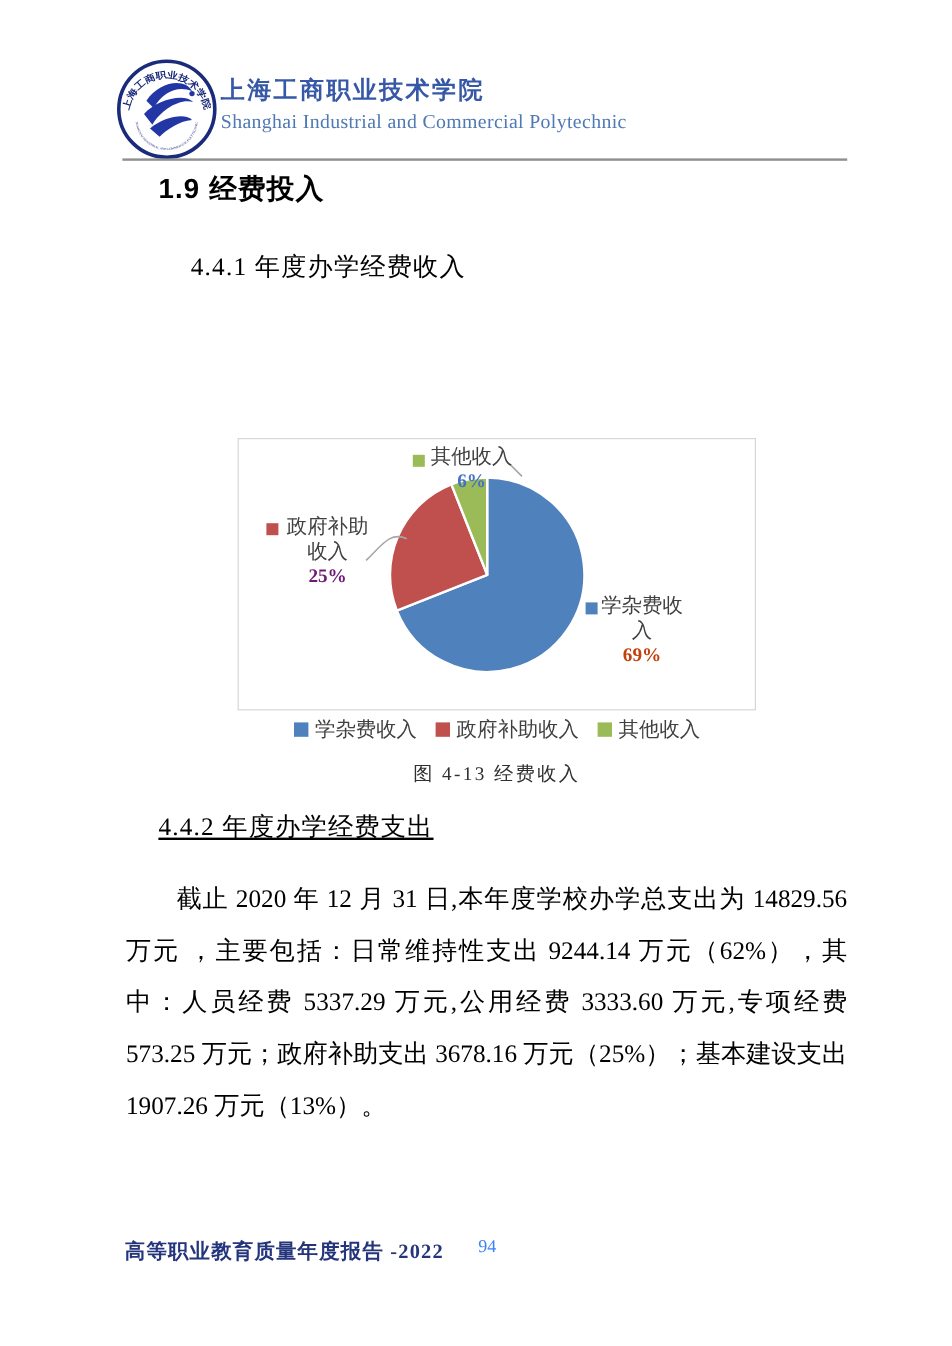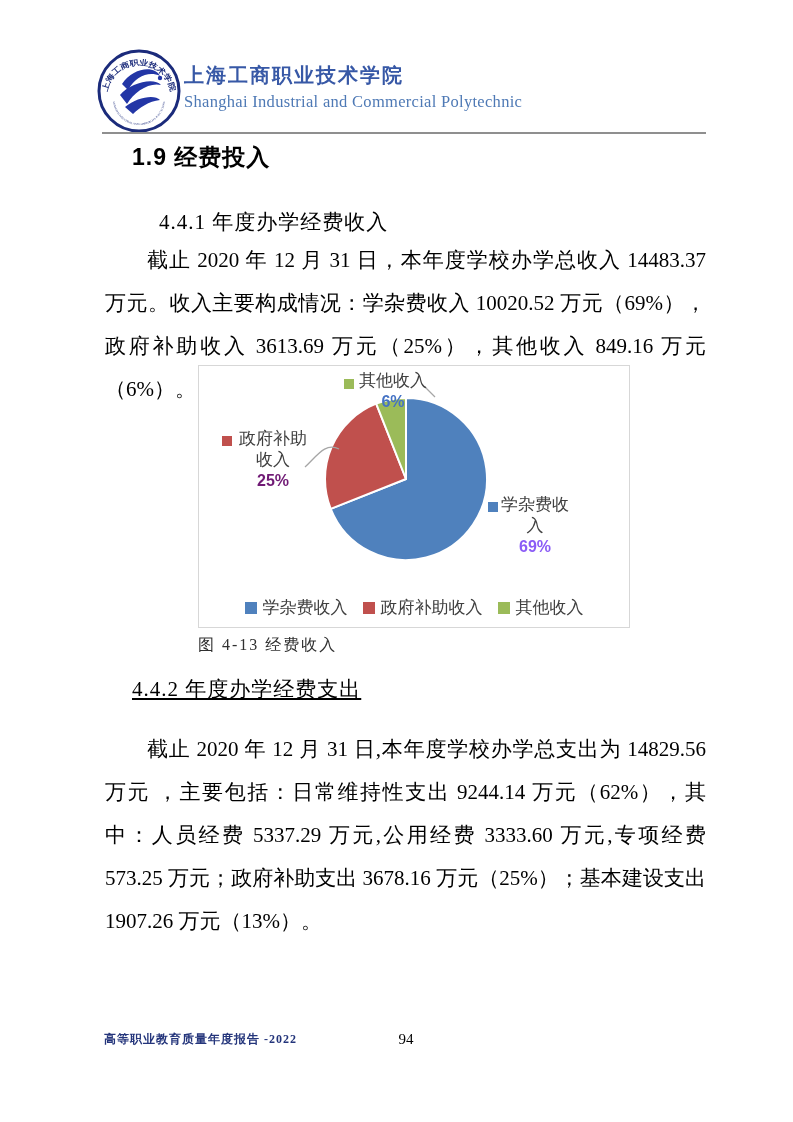--- a/index.html
+++ b/index.html
@@ -31,48 +31,48 @@
   
   .para {
     position:absolute; left:105px; width:601px;
     font-size:21px; line-height:43px; text-align:justify; text-indent:2em;
     overflow-wrap:break-word;
   }
   .para-income { top:239px; }
   .para-expense { top:728px; }
   
   .chart-box {
-    position:absolute; left:198px; top:365px; width:432px; height:263px;
+    position:absolute; left:198px; top:365px; width:432px; height:227px;
     border:1px solid #d7d7d7; background:#fff;
-    font-family:Liberation Sans, sans-serif;
+    font-family:Liberation Serif, serif;
   }
   .pie-svg { position:absolute; left:0; top:0; width:432px; height:263px; }
   .mark { position:absolute; width:10px; height:10px; }
   .callout { position:absolute; text-align:center; color:#404040; font-size:17px; line-height:21px; word-break:break-all; }
   .co-other  { left:157px; top:4px;  width:74px; }
   .co-gov    { left:36px;  top:62px; width:76px; }
   .co-tuition{ left:300px; top:128px; width:72px; }
   .pct { font-size:16px; font-weight:bold; }
   .legend {
     position:absolute; left:0; right:0; top:230px;
     display:flex; justify-content:center; align-items:center; gap:15px;
     font-size:17px; color:#404040;
   }
   .legend-item { display:flex; align-items:center; }
   .legend-item .sw { width:12px; height:12px; margin-right:6px; display:inline-block; }
   .caption {
-    position:absolute; left:198px; top:635px; width:432px; text-align:left;
+    position:absolute; left:198px; top:635px; width:432px; text-align:center;
     font-size:16px; color:#303030; letter-spacing:2px;
   }
   
   .footer-title {
     position:absolute; left:104px; top:1031px;
-    font-size:12px; font-weight:bold; color:#24357B; letter-spacing:1px;
+    font-size:17px; font-weight:bold; color:#24357B; letter-spacing:1px;
   }
-  .page-num { position:absolute; left:386px; top:1031px; width:40px; text-align:center; font-size:15px; color:#000000; }
+  .page-num { position:absolute; left:386px; top:1031px; width:40px; text-align:center; font-size:15px; color:#3b82f6; }
 </style>
 </head>
 <body>
 
 <div class="page">
 
   <svg class="logo" viewBox="0 0 84 84">
     <defs>
       <path id="arcTop" d="M 10,48 A 32,32 0 0 1 74,48"></path>
       <path id="arcBot" d="M 16,50 A 26,26 0 0 0 68,50"></path>
@@ -91,21 +91,20 @@
       <circle cx="63" cy="29" r="2.2"></circle>
     </g>
   </svg>
   <div class="hdr-zh">上海工商职业技术学院</div>
   <div class="hdr-en">Shanghai Industrial and Commercial Polytechnic</div>
   <div class="hdr-rule"></div>
 
   <div class="h44">1.9 经费投入</div>
   <div class="h441">4.4.1 年度办学经费收入</div>
 
-  <div class="para para-income">截止 2020 年 12 月 31 日，本年度学校办学总收入 14483.37 万元。收入主要构成情况：学杂费收入 10020.52 万元（69%），政府补助收入 3613.69 万元（25%），其他收入 849.16 万元（6%）。</div>
 
   <div class="chart-box">
     <svg class="pie-svg" viewBox="0 0 432 263">
       <g id="pie-slices">
           <path d="M207,113 L207.00,32.00 A81,81 0 1 1 131.69,142.82 Z" fill="#4F81BD" stroke="#ffffff" stroke-width="2" stroke-linejoin="round"></path>
           <path d="M207,113 L131.69,142.82 A81,81 0 0 1 177.18,37.69 Z" fill="#C0504D" stroke="#ffffff" stroke-width="2" stroke-linejoin="round"></path>
           <path d="M207,113 L177.18,37.69 A81,81 0 0 1 207.00,32.00 Z" fill="#9BBB59" stroke="#ffffff" stroke-width="2" stroke-linejoin="round"></path>
         </g>
       <path d="M106,101 C118,90 126,76 140,83" fill="none" stroke="#a6a6a6" stroke-width="1.3"></path>
       <path d="M226,21 L236,31" fill="none" stroke="#a6a6a6" stroke-width="1.3"></path>
@@ -119,21 +118,21 @@
 
     <span class="mark" style="left: 23px; top: 70px; background: rgb(192, 80, 77);"></span>
     <div class="callout co-gov">
       <span>政府补助收入</span>
       <div class="pct" style="color: #701a75;">25%</div>
     </div>
 
     <span class="mark" style="left: 289px; top: 136px; background: rgb(79, 129, 189);"></span>
     <div class="callout co-tuition">
       <span>学杂费收入</span>
-      <div class="pct" style="color: #8b5cf6;">69%</div>
+      <div class="pct" style="color: #c2410c;">69%</div>
     </div>
 
     <div class="legend">
       <span class="legend-item">
         <span class="sw" style="background: rgb(79, 129, 189);"></span>
         <span>学杂费收入</span>
       </span>
       <span class="legend-item">
         <span class="sw" style="background: rgb(192, 80, 77);"></span>
         <span>政府补助收入</span>

